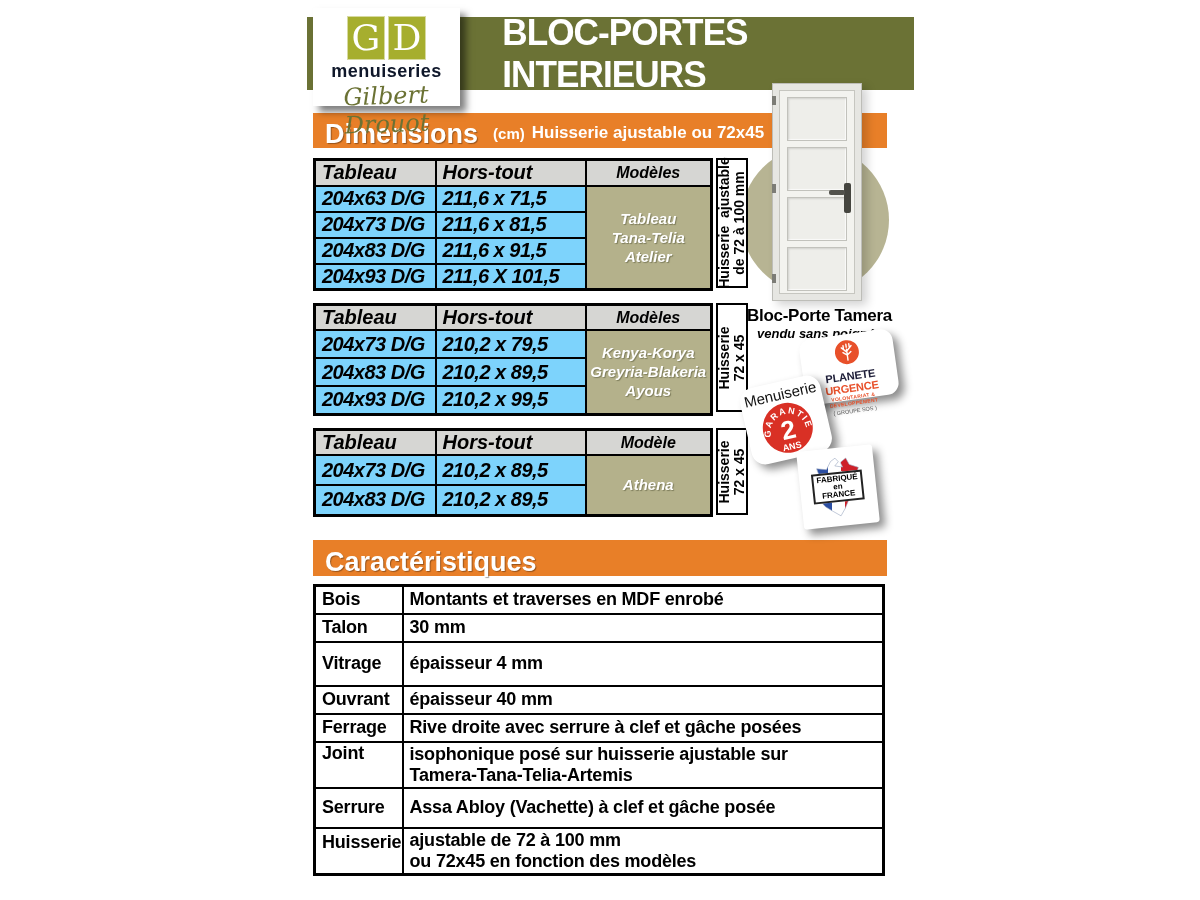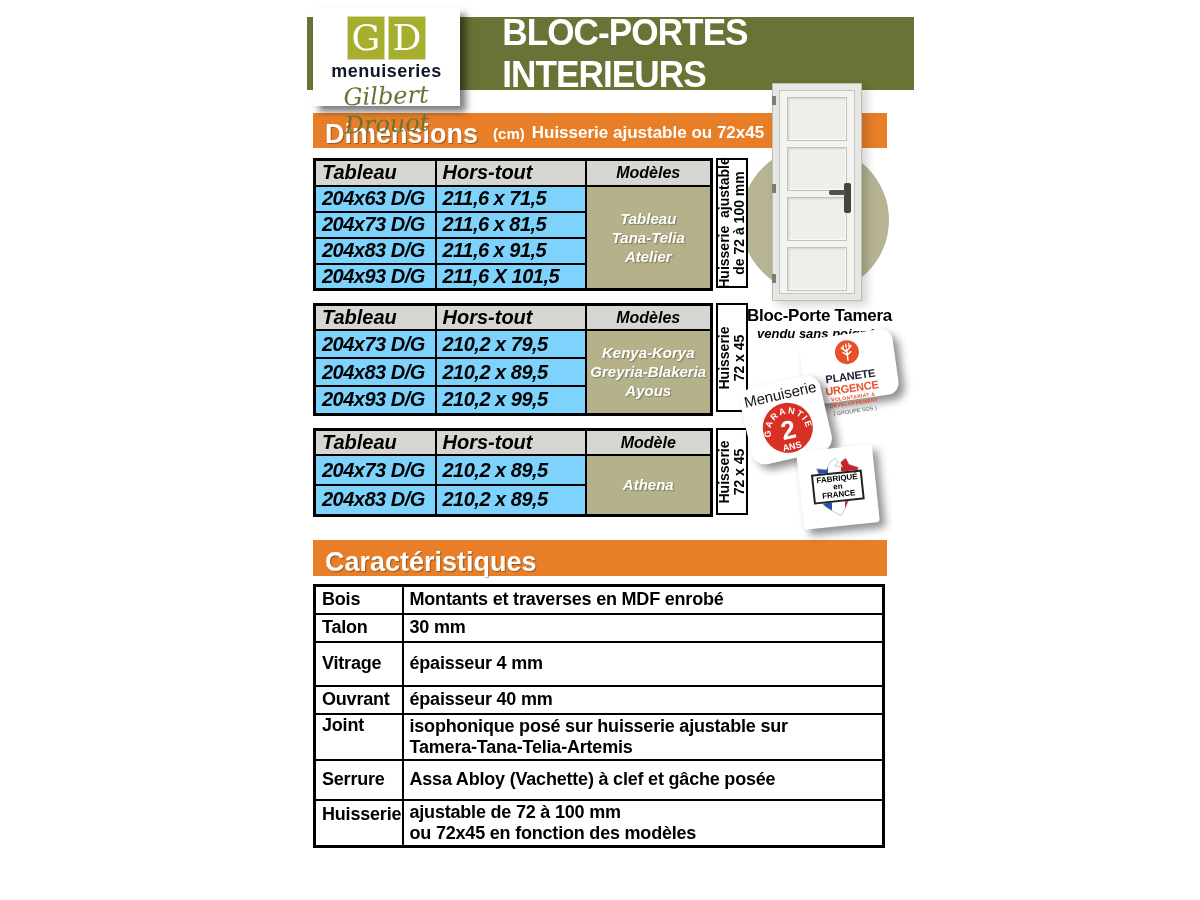--- a/index.html
+++ b/index.html
@@ -294,20 +294,24 @@
       <td class="val">30 mm</td>
     </tr>
     <tr style="height:44px">
       <td>Vitrage</td>
       <td class="val">épaisseur 4 mm</td>
     </tr>
     <tr style="height:28px">
       <td>Ouvrant</td>
       <td class="val">épaisseur 40 mm</td>
     </tr>
+    <tr style="height:28px">
+      <td>Ferrage</td>
+      <td class="val">Rive droite avec serrure à clef et gâche posées</td>
+    </tr>
     <tr style="height:45px">
       <td style="vertical-align:top;padding-top:0">Joint</td>
       <td class="val">isophonique posé sur huisserie ajustable sur
 Tamera-Tana-Telia-Artemis</td>
     </tr>
     <tr style="height:40px">
       <td>Serrure</td>
       <td class="val">Assa Abloy (Vachette) à clef et gâche posée</td>
     </tr>
     <tr style="height:45px">

